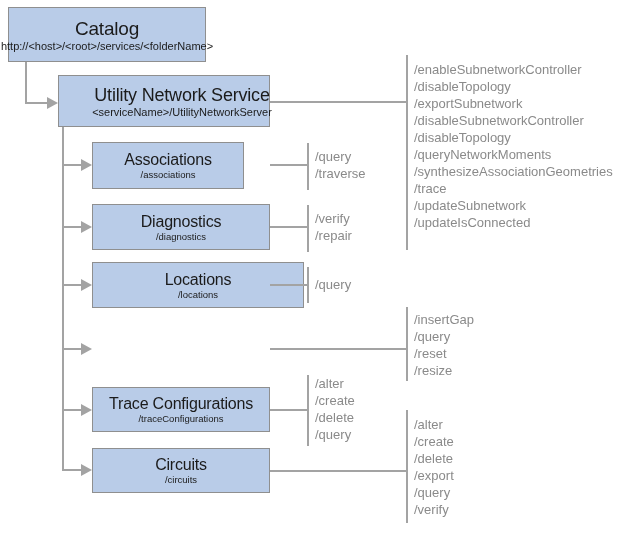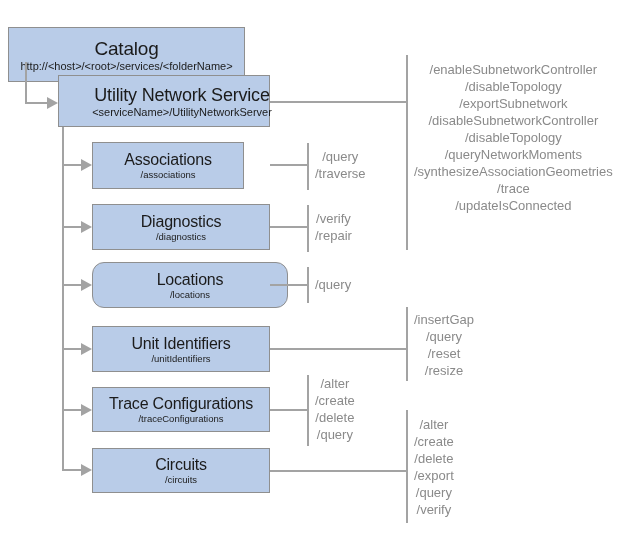--- a/index.html
+++ b/index.html
@@ -48,58 +48,53 @@
     width:0;height:0;
     border-top:6px solid transparent;
     border-bottom:6px solid transparent;
     border-left:11px solid var(--line,#a3a3a3);
   }
   .ops{
     position:absolute;
     color:var(--operation-text,#8a8a8a);
     font-size:13px;line-height:17px;
     white-space:nowrap;
-    text-align:center;
   }
   .op{height:17px;}
 </style>
 </head>
 <body>
 
 <div class="canvas">
 
-  <div class="node lvl1" style="left:8px;top:7px;width:237px;height:55px;margin-top:20px;">
+  <div class="node lvl1" style="left:8px;top:7px;width:198px;height:55px;">
     <div class="node-title">Catalog</div>
     <div class="node-sub">http://&lt;host&gt;/&lt;root&gt;/services/&lt;folderName&gt;</div>
   </div>
 
   <div class="node lvl2" style="left:58px;top:75px;width:212px;height:52px;padding-left:36px;">
     <div class="node-title">Utility Network Service</div>
     <div class="node-sub">&lt;serviceName&gt;/UtilityNetworkServer</div>
   </div>
 
   <div class="node" style="left:92px;top:142px;width:152px;height:47px;">
     <div class="node-title">Associations</div>
     <div class="node-sub">/associations</div>
   </div>
 
   <div class="node" style="left:92px;top:204px;width:178px;height:46px;">
     <div class="node-title">Diagnostics</div>
     <div class="node-sub">/diagnostics</div>
   </div>
 
-  <div class="node" style="left:92px;top:262px;width:196px;height:46px;border-radius:12px;">
+  <div class="node" style="left:92px;top:262px;width:212px;height:46px;">
     <div class="node-title">Locations</div>
     <div class="node-sub">/locations</div>
   </div>
 
-  <div class="node" style="left:92px;top:326px;width:178px;height:46px;">
-    <div class="node-title">Unit Identifiers</div>
-    <div class="node-sub">/unitIdentifiers</div>
-  </div>
 
   <div class="node" style="left:92px;top:387px;width:178px;height:45px;">
     <div class="node-title">Trace Configurations</div>
     <div class="node-sub">/traceConfigurations</div>
   </div>
 
   <div class="node" style="left:92px;top:448px;width:178px;height:45px;">
     <div class="node-title">Circuits</div>
     <div class="node-sub">/circuits</div>
   </div>
@@ -132,20 +127,21 @@
   <div class="line v" style="left:406px;top:55px;height:195px;"></div>
   <div class="ops" style="left:414px;top:61px;">
     <div class="op">/enableSubnetworkController</div>
     <div class="op">/disableTopology</div>
     <div class="op">/exportSubnetwork</div>
     <div class="op">/disableSubnetworkController</div>
     <div class="op">/disableTopology</div>
     <div class="op">/queryNetworkMoments</div>
     <div class="op">/synthesizeAssociationGeometries</div>
     <div class="op">/trace</div>
+    <div class="op">/updateSubnetwork</div>
     <div class="op">/updateIsConnected</div>
   </div>
 
   <div class="line h" style="left:270px;top:164px;width:37px;"></div>
   <div class="line v" style="left:307px;top:143px;height:47px;"></div>
   <div class="ops" style="left:315px;top:148px;">
     <div class="op">/query</div>
     <div class="op">/traverse</div>
   </div>
 

